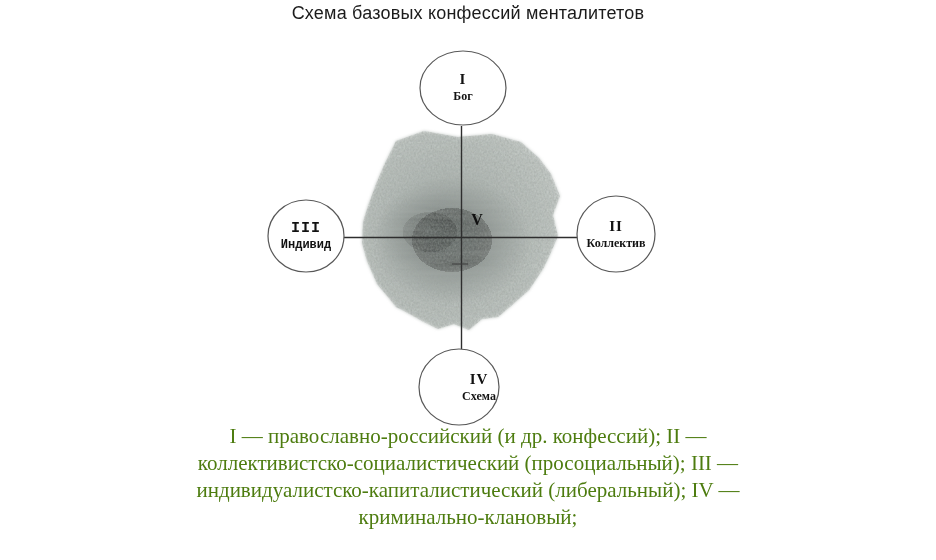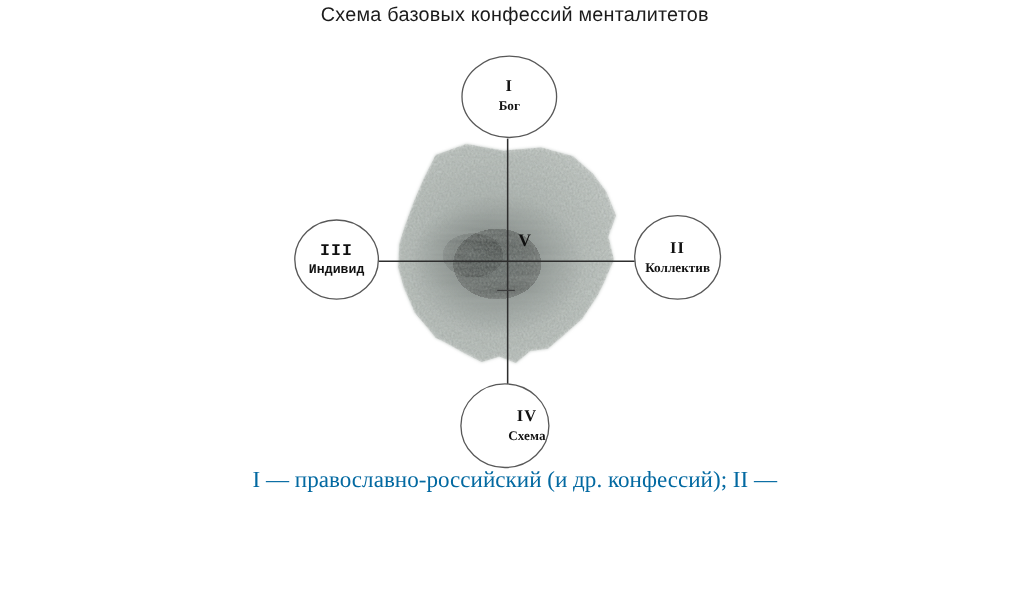--- a/index.html
+++ b/index.html
@@ -17,21 +17,21 @@
     font-weight:bold;color:#121212;font-size:15px;line-height:17px;white-space:nowrap;
   }
   .node-label .numeral{letter-spacing:1px;}
   .node-label .name{font-size:12px;}
   .v-label{
     position:absolute;left:477px;top:220px;transform:translate(-50%,-50%);
     font-weight:bold;font-size:16px;color:#101010;
   }
   .legend{
     position:absolute;top:423px;left:0;width:100%;text-align:center;
-    font-size:21px;line-height:27px;color:#0369a1;
+    font-size:21px;line-height:27px;color:#4d7c0f;
   }
   .legend-line{white-space:pre-wrap;}
 </style>
 </head>
 <body>
 
 <div class="canvas">
 
   <div class="title">Схема базовых конфессий менталитетов</div>
 
@@ -97,15 +97,18 @@
   </div>
   <div class="node-label" style="left:459px;top:388px;margin-left:20px;">
     <div class="numeral">IV</div>
     <div class="name">Схема</div>
   </div>
 
   <div class="v-label">V</div>
 
   <div class="legend">
     <div class="legend-line">I — православно-российский (и др. конфессий); II —</div>
+    <div class="legend-line">коллективистско-социалистический (просоциальный); III —</div>
+    <div class="legend-line">индивидуалистско-капиталистический (либеральный); IV —</div>
+    <div class="legend-line">криминально-клановый;</div>
   </div>
 
 </div>
 
 </body></html>

